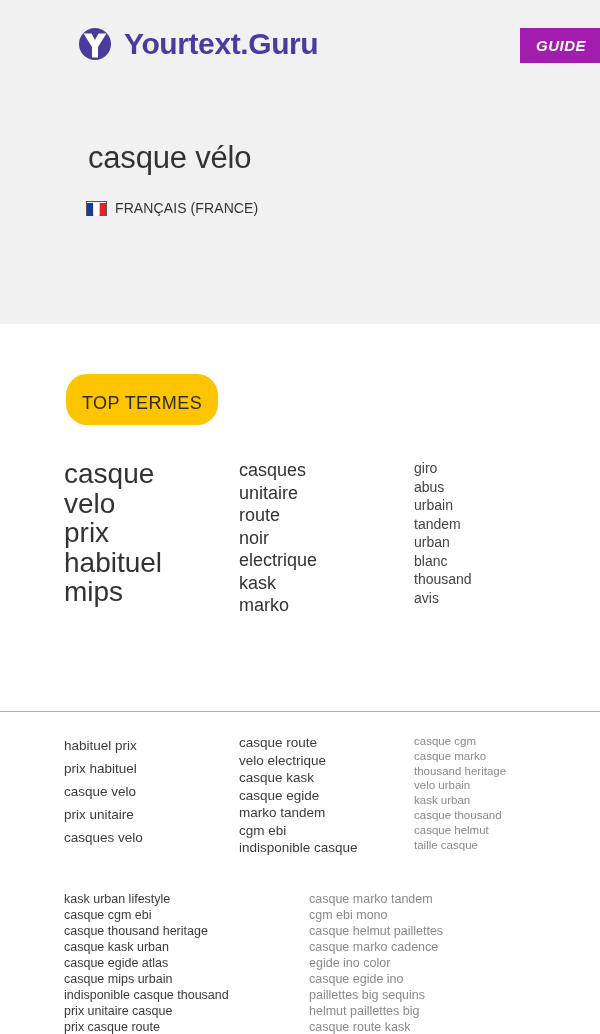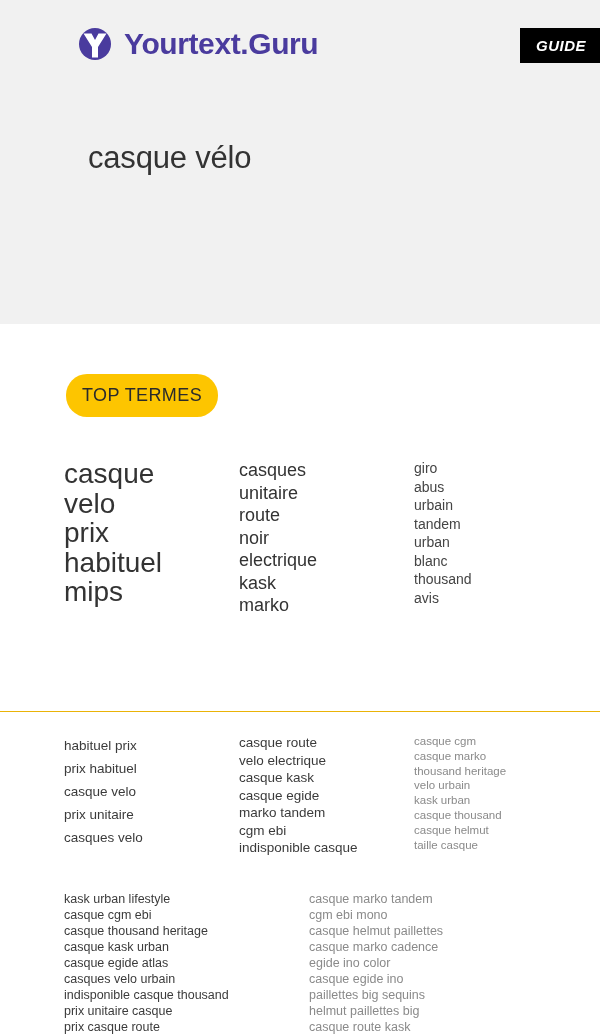--- a/index.html
+++ b/index.html
@@ -41,21 +41,21 @@
     font-weight: bold;
     color: #4a3b9e;
     letter-spacing: -0.4px;
     line-height: 1;
     white-space: nowrap;
   }
   #guide-badge {
     position: absolute;
     top: 28px;
     right: 0;
-    background: #000000;
+    background: #a21caf;
     color: #ffffff;
     font-style: italic;
     font-weight: bold;
     font-size: 15px;
     letter-spacing: 0.5px;
     padding: 10px 14px 10px 16px;
     line-height: 1;
   }
   #page-title {
     position: absolute;
@@ -97,21 +97,21 @@
     box-sizing: border-box;
   }
   #top-termes-badge {
     position: absolute;
     top: 50px;
     left: 66px;
     background: #fdc500;
     color: #2b2b2b;
     font-size: 18px;
     letter-spacing: 0.4px;
-    padding: 12px 16px 13px 16px;
+    padding: 20px 16px 13px 16px;
     line-height: 1;
     border-radius: 21px;
   }
   .cols {
     position: absolute;
     left: 0;
     right: 0;
     display: block;
   }
   .col {
@@ -188,20 +188,30 @@
         <path d="M5.5 6.5 L13.5 6.5 L17 13 L20.5 6.5 L28.5 6.5 L20 20 L20 30.5 L14 30.5 L14 20 Z" fill="#ffffff"></path>
       </svg>
     </span>
     <span id="brand-name">Yourtext.Guru</span>
   </div>
 
   <div id="guide-badge">GUIDE</div>
 
   <div id="page-title">casque vélo</div>
 
+  <div id="lang-row">
+    <span id="flag-icon">
+      <svg width="19" height="13" viewBox="0 0 3 2" preserveAspectRatio="none" aria-hidden="true">
+        <rect x="0" y="0" width="1" height="2" fill="#1b3b96"></rect>
+        <rect x="1" y="0" width="1" height="2" fill="#ffffff"></rect>
+        <rect x="2" y="0" width="1" height="2" fill="#e1242a"></rect>
+      </svg>
+    </span>
+    <span id="lang-label">FRANÇAIS (FRANCE)</span>
+  </div>
 </div>
 
 <div id="section-top-termes">
 
   <div id="top-termes-badge">TOP TERMES</div>
 
   <div id="tt-cols" class="cols">
     <div id="tt-col-0" class="col">
         <div class="term">casque</div>
         <div class="term">velo</div>
@@ -267,21 +277,21 @@
 </div>
 
 <div id="section-three">
   <div id="s3-cols" class="cols">
     <div id="s3-col-0" class="col">
         <div class="term">kask urban lifestyle</div>
         <div class="term">casque cgm ebi</div>
         <div class="term">casque thousand heritage</div>
         <div class="term">casque kask urban</div>
         <div class="term">casque egide atlas</div>
-        <div class="term">casques velo urbain</div>
+        <div class="term">casque mips urbain</div>
         <div class="term">indisponible casque thousand</div>
         <div class="term">prix unitaire casque</div>
         <div class="term">prix casque route</div>
         <div class="term">cgm ebi vintage</div>
       </div>
     <div id="s3-col-1" class="col">
         <div class="term">casque marko tandem</div>
         <div class="term">cgm ebi mono</div>
         <div class="term">casque helmut paillettes</div>
         <div class="term">casque marko cadence</div>

